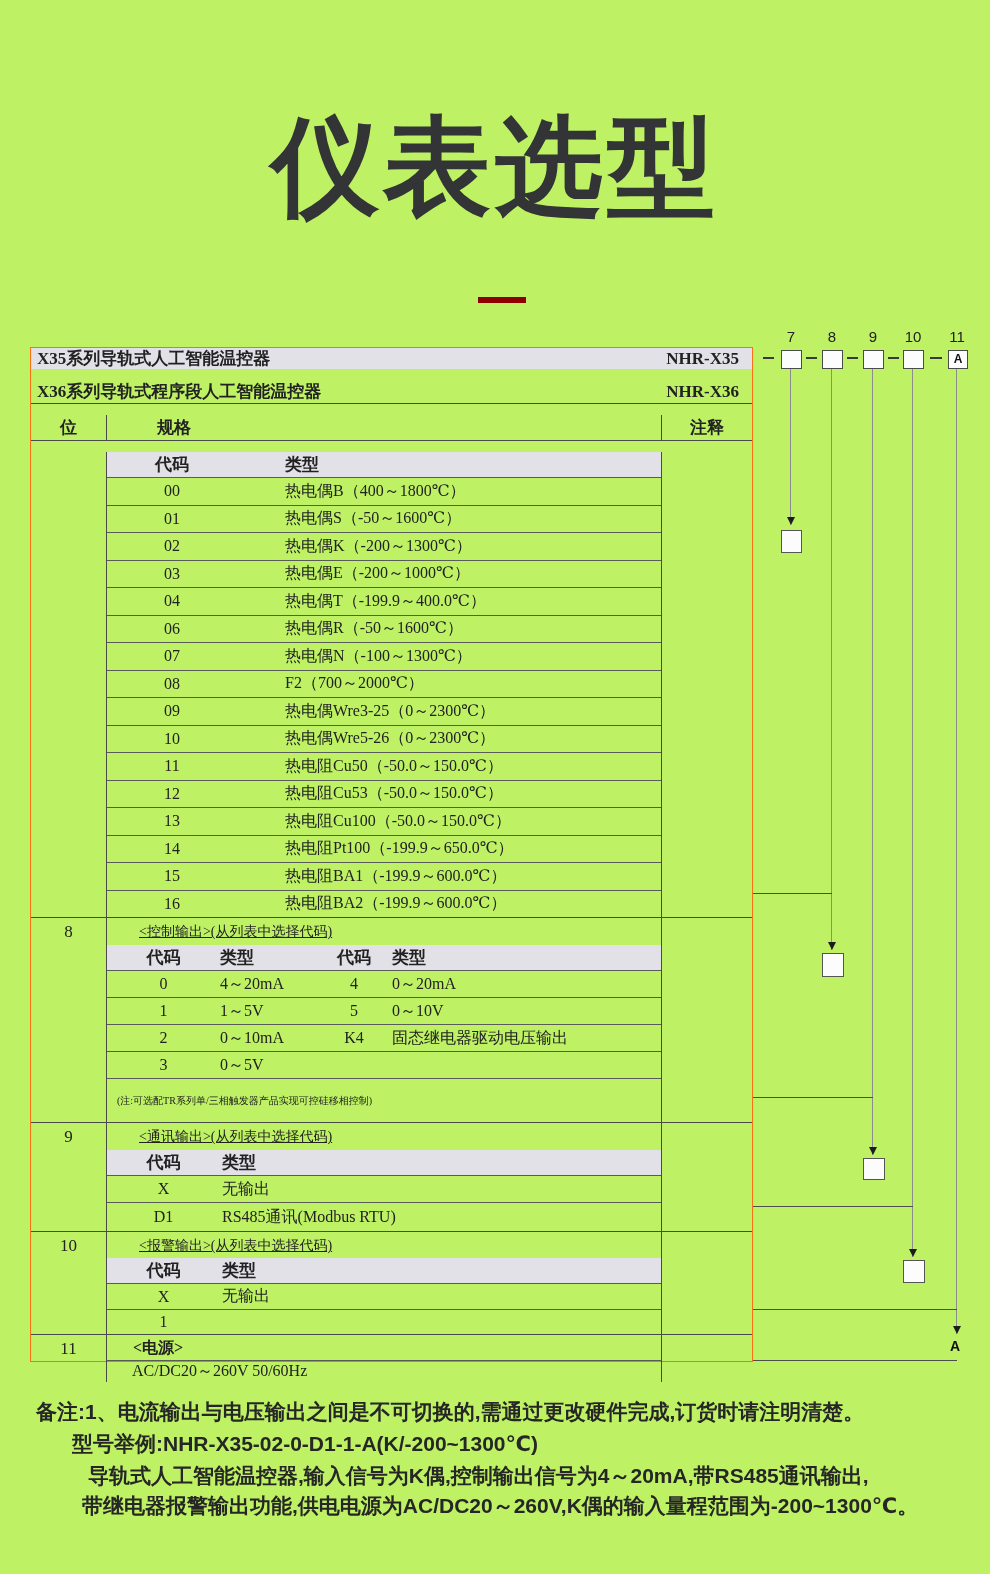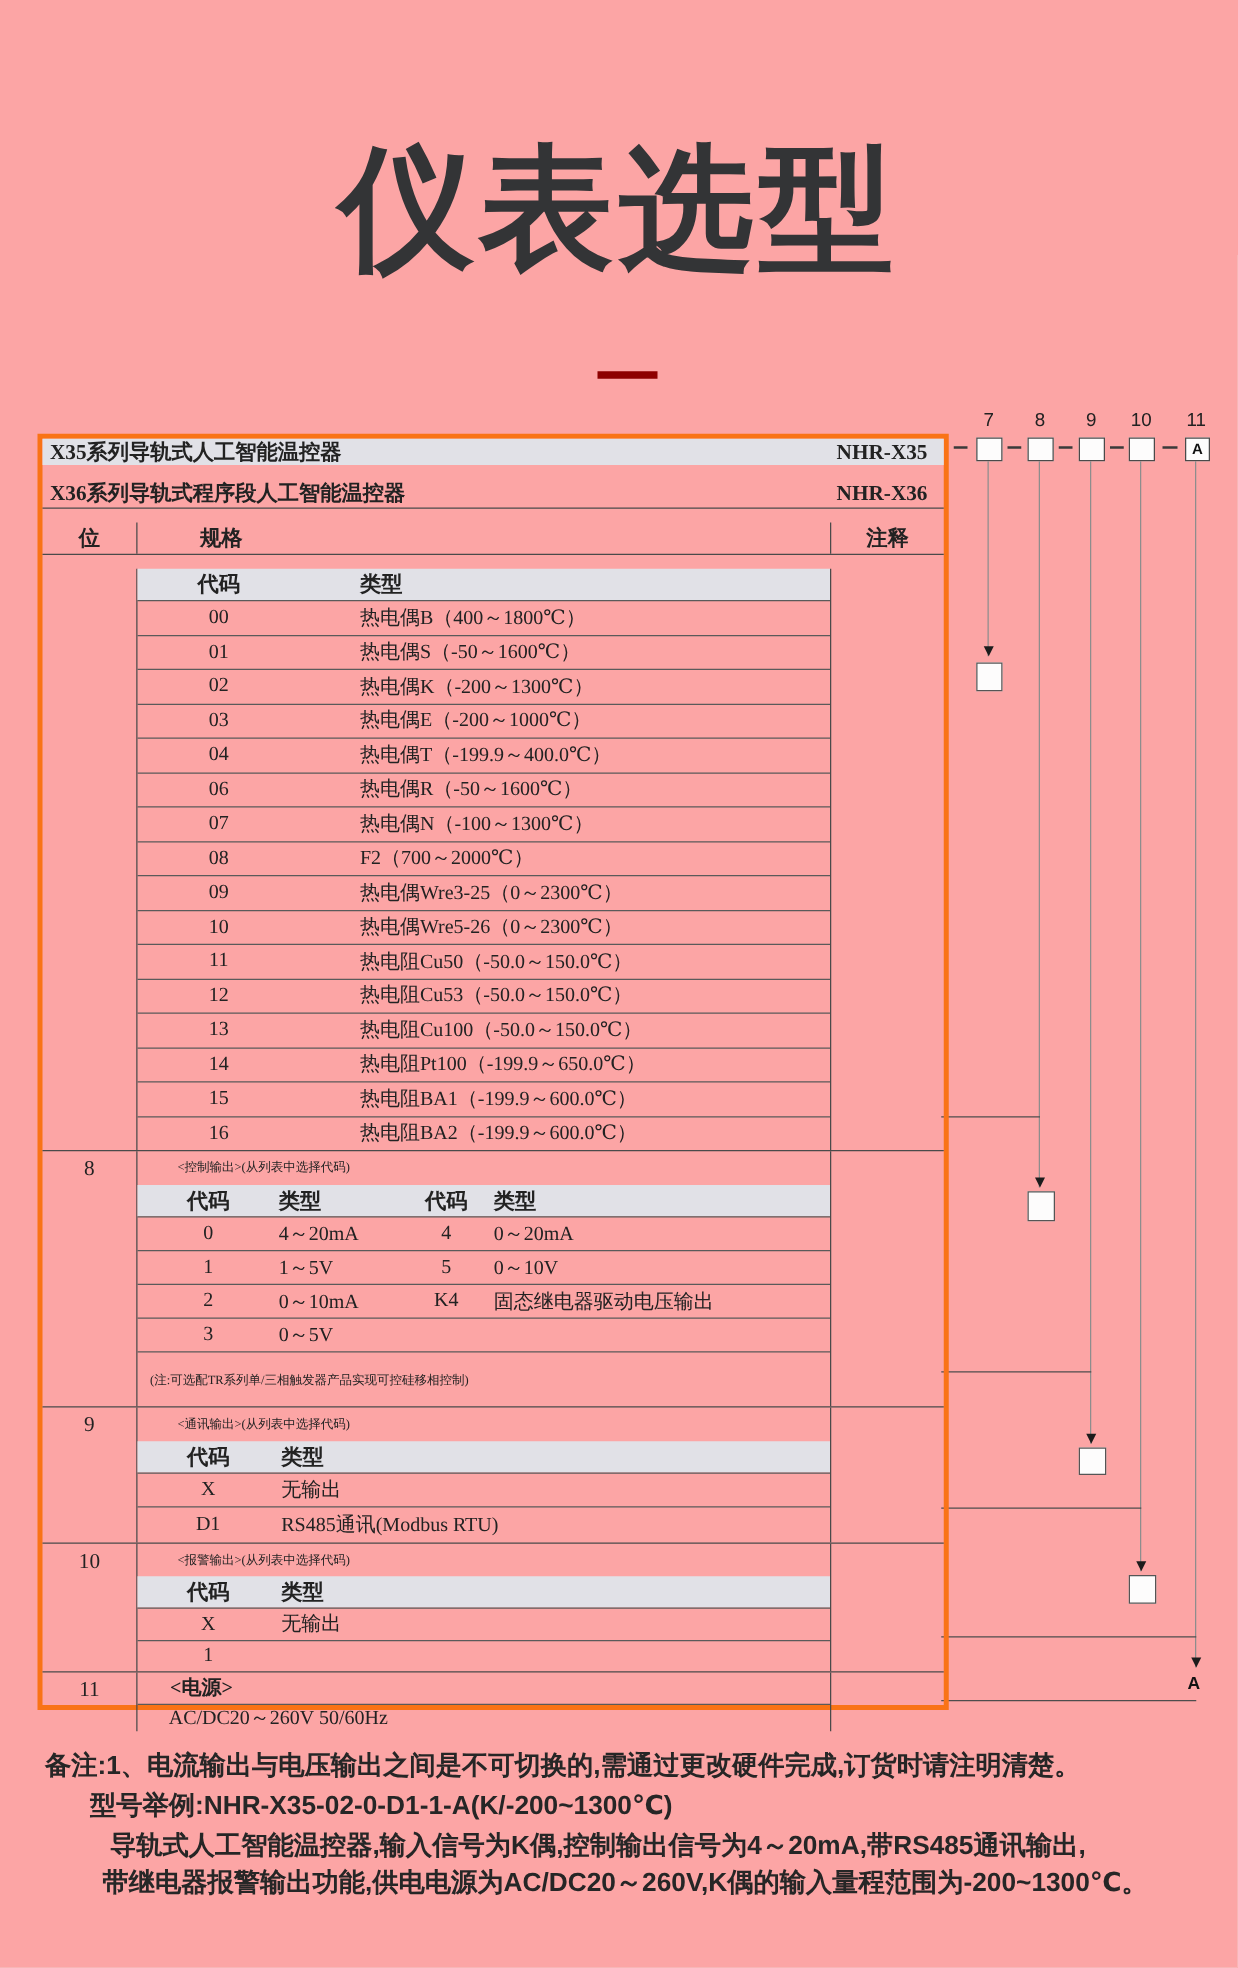--- a/index.html
+++ b/index.html
@@ -1,17 +1,17 @@
 <!DOCTYPE html>
 <html><head>
 <meta charset="utf-8">
 <style>
   html,body{margin:0;padding:0;}
   body{background:#e9e9e9;}
-  .page{position:relative;width:990px;height:1574px;background:#fca5a5;overflow:hidden;
+  .page{position:relative;width:990px;height:1574px;background:#bef264;overflow:hidden;
         font-family:"Liberation Serif","DejaVu Serif",serif;color:#222;}
 
   
   .big-title{position:absolute;left:0;top:108px;width:100%;text-align:center;
     font-family:"Liberation Sans","DejaVu Sans",sans-serif;
     font-size:108px;font-weight:900;letter-spacing:4px;color:#333436;line-height:1.1;}
   .title-dash{position:absolute;left:478px;top:297px;width:48px;height:6px;background:#8e0000;}
 
   
   .pos-digit{position:absolute;top:328px;width:24px;text-align:center;
@@ -23,42 +23,42 @@
   .drop-line{position:absolute;width:1px;background:#8d8d8d;}
   .arrow-down{position:absolute;width:0;height:0;border-left:4px solid transparent;
     border-right:4px solid transparent;border-top:8px solid #1c1c1c;}
   .target-box{position:absolute;border:1px solid #555;background:#fdfcfc;}
   .end-a{position:absolute;font-family:"Liberation Sans","DejaVu Sans",sans-serif;
     font-size:14px;font-weight:bold;color:#111;}
   .ext-line{position:absolute;height:1px;background:#4d4d4d;}
 
   
   .sel-table{position:absolute;left:30px;top:347px;width:721px;height:1013px;
-    border:4px solid #f97316;display:flex;flex-direction:column;font-size:16px;gap:11px;}
+    border:1px solid #f97316;display:flex;flex-direction:column;font-size:16px;gap:11px;}
   .row-series-a{height:21px;background:#e1e1e7;display:flex;align-items:center;
     padding:0 13px 0 6px;font-weight:bold;font-size:17px;}
   .row-series-b{height:33px;border-bottom:1px solid #4a4a4a;display:flex;align-items:center;
     padding:0 13px 0 6px;font-weight:bold;font-size:17px;}
   .series-name{flex:1;}
   .series-model{font-weight:bold;font-size:17px;}
   .row-head{height:25px;border-bottom:1px solid #4a4a4a;display:flex;font-weight:bold;font-size:17px;}
   .hc-pos{width:75px;border-right:1px solid #4a4a4a;text-align:center;line-height:25px;}
   .hc-spec{flex:1;border-right:1px solid #4a4a4a;line-height:25px;padding-left:50px;}
   .hc-note{width:90px;text-align:center;line-height:25px;}
 
   .tbody{flex:1;display:flex;flex-direction:column;}
   .section{display:flex;}
   .section + .section{border-top:1px solid #4a4a4a;}
   .s7{height:465px;} .s8{height:204px;} .s9{height:108px;} .s10{height:102px;} .s11{flex:1;}
   .cell-pos{width:75px;border-right:1px solid #4a4a4a;text-align:center;
     font-size:17px;padding-top:4px;}
   .cell-spec{flex:1;border-right:1px solid #4a4a4a;display:flex;flex-direction:column;}
   .cell-note{width:90px;}
 
-  .sec-header{line-height:27px;padding-left:32px;font-size:10px;}
+  .sec-header{line-height:27px;padding-left:32px;font-size:14px;text-decoration:underline;}
   .gray-band{background:#e1e1e7;display:flex;align-items:center;font-weight:bold;font-size:17px;}
   .band-input{height:25px;} .band-sm{height:25px;}
   .irow{flex:1;border-top:1px solid #5a5a5a;display:flex;align-items:center;}
   .irow-fix{border-top:1px solid #5a5a5a;display:flex;align-items:center;}
   .c-code{width:130px;text-align:center;}
   .c-type{flex:1;padding-left:48px;}
   .c-a{width:113px;text-align:center;}
   .c-b{width:112px;}
   .c-c{width:44px;text-align:center;}
   .c-d{flex:1;padding-left:16px;}

